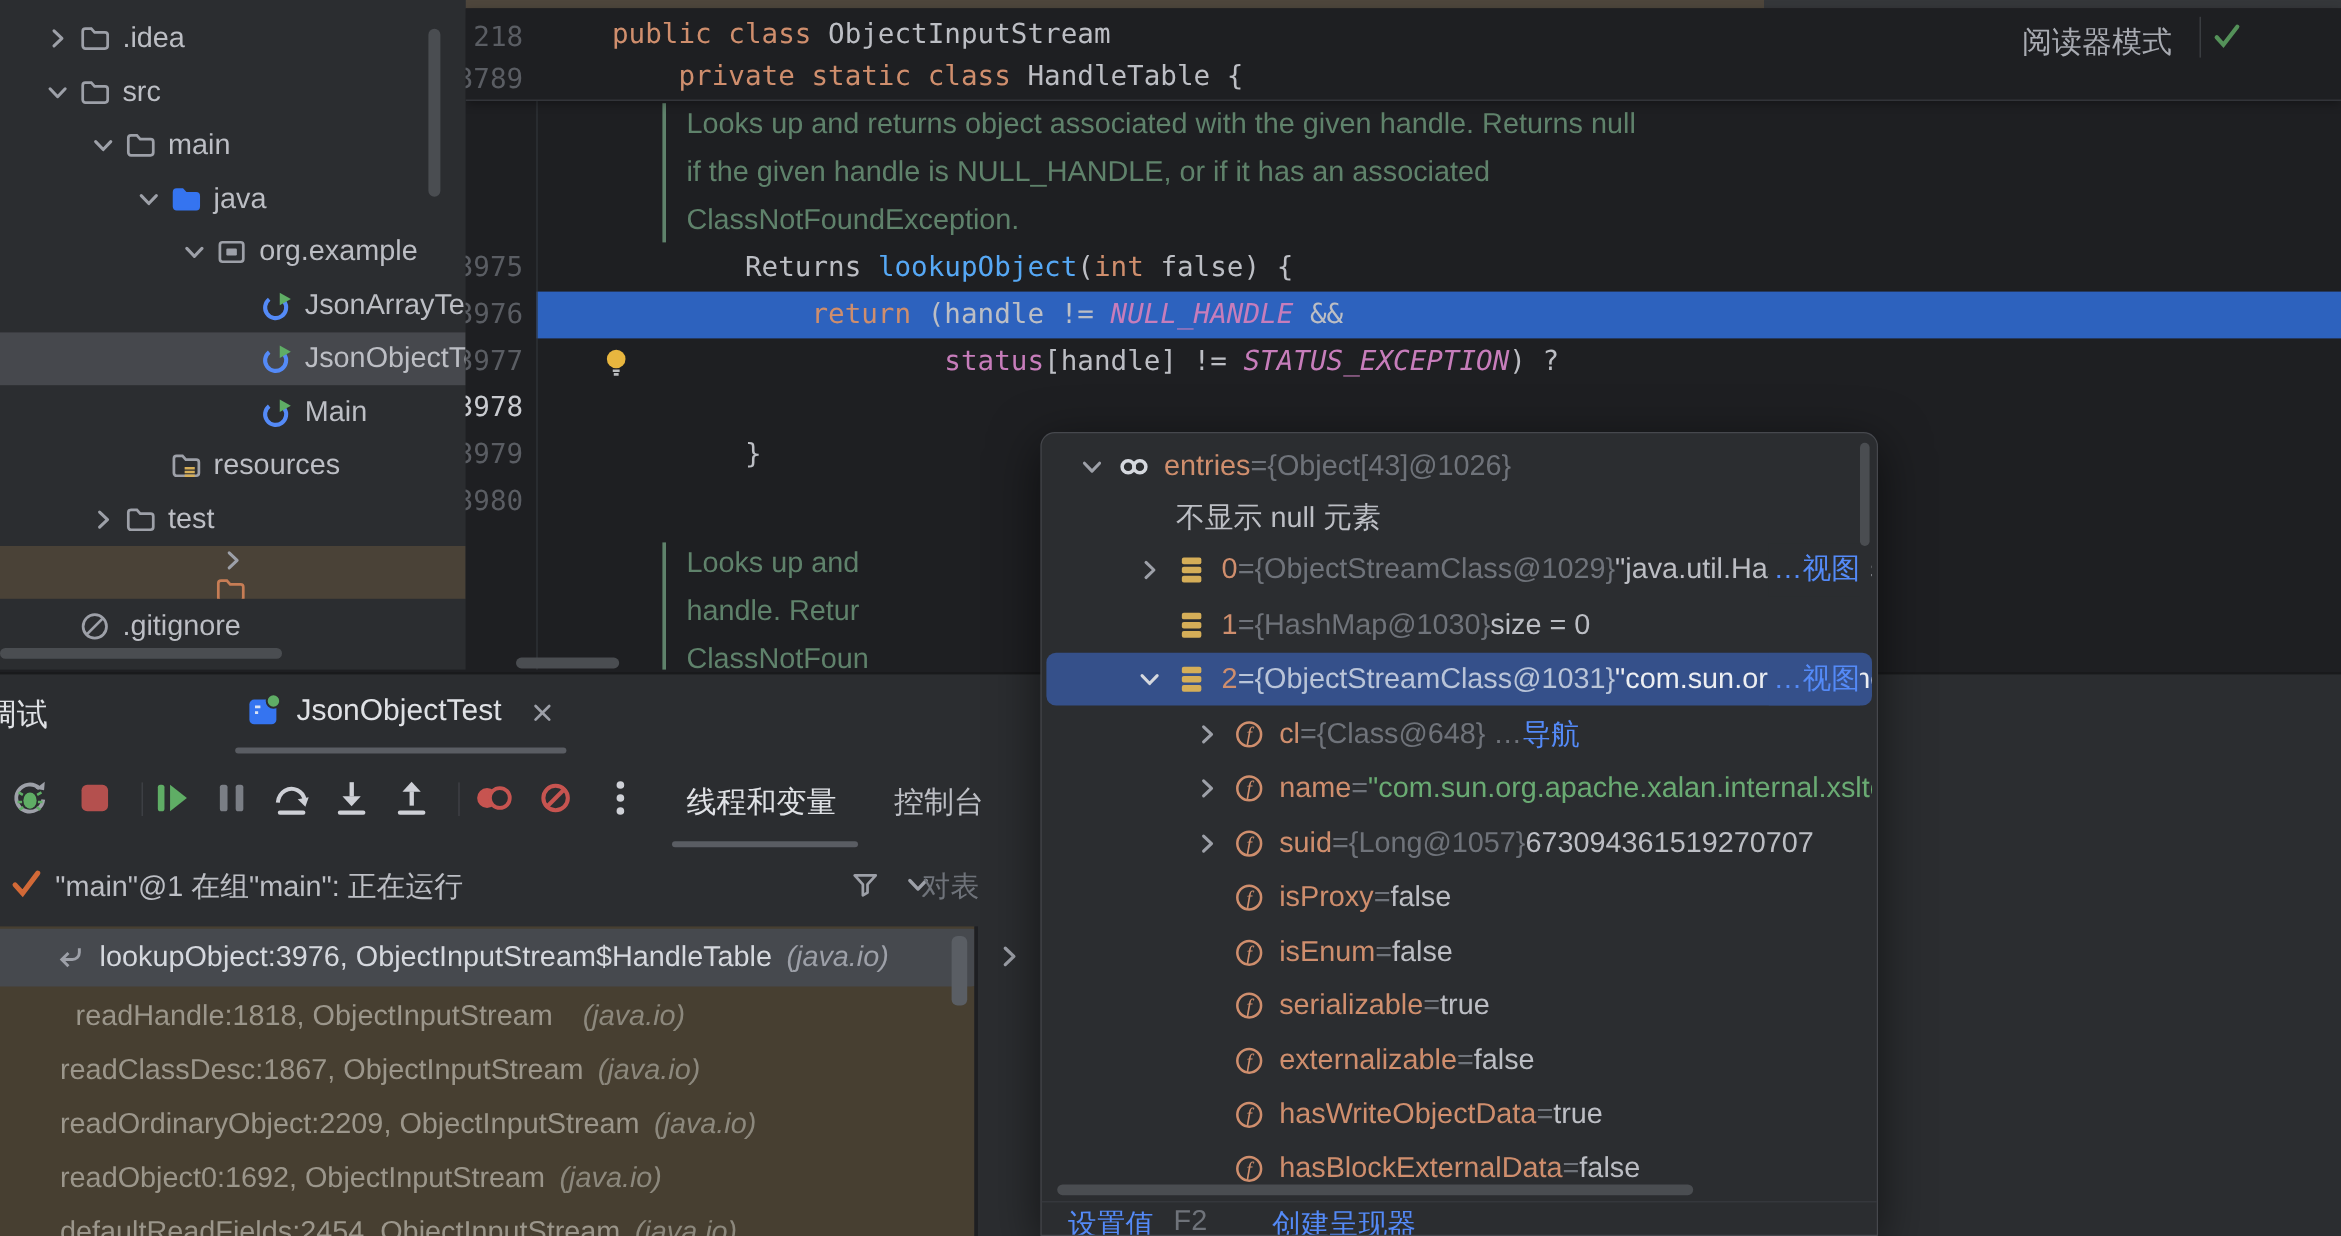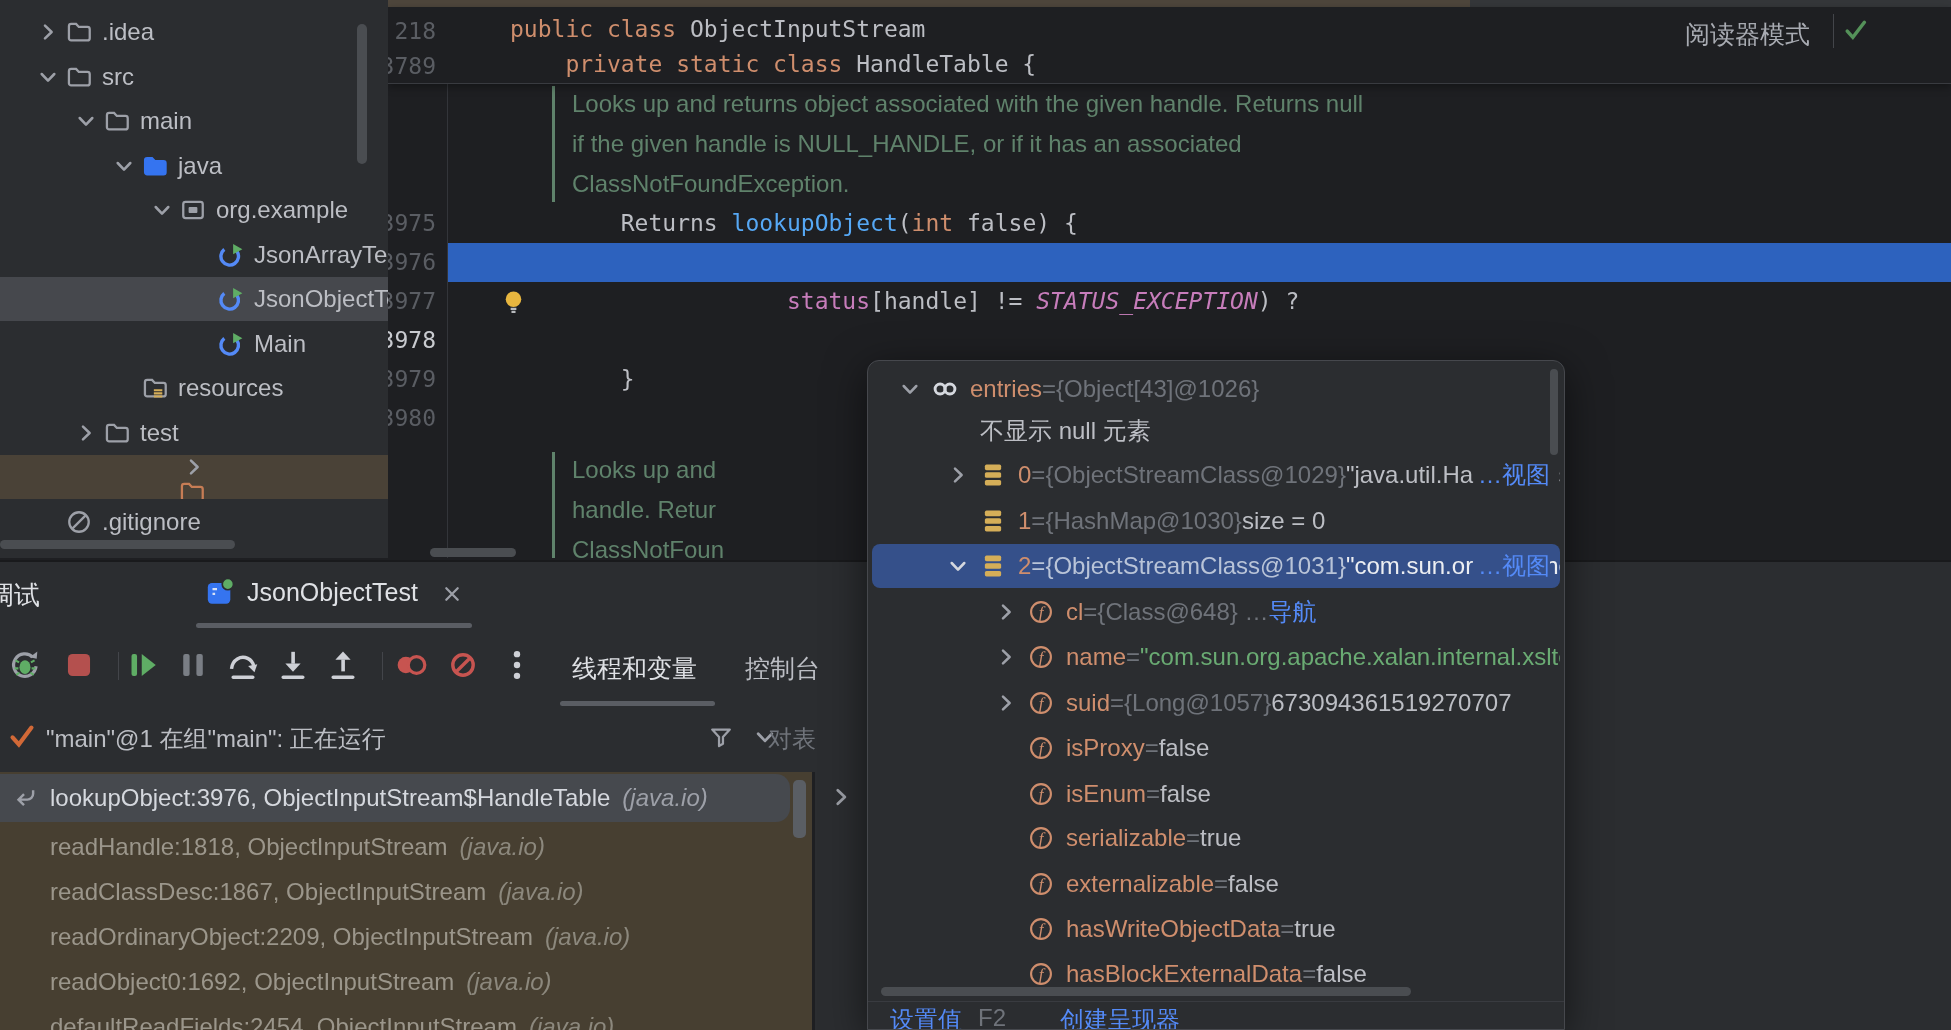--- a/index.html
+++ b/index.html
@@ -25,21 +25,21 @@
   .tk-hl{background:#474A51;border-radius:3px;box-shadow:0 0 0 1px #565A62;}
   .docline{position:absolute;font-size:24px;line-height:40px;color:#5F826B;white-space:pre;}
   
   #debug-panel{position:absolute;left:0;top:560px;width:1951px;height:470px;background:#2B2D30;
                border-top:2px solid #191A1C;box-sizing:border-box;z-index:2;}
   .dbg-text{position:absolute;font-size:24px;color:#BCBEC4;white-space:nowrap;}
   .tab-label{font-size:25px;color:#DFE1E5;}
   .frame-row{position:absolute;left:0;height:45px;display:flex;align-items:center;font-size:24px;
              color:#9B968B;white-space:nowrap;overflow:hidden;}
   .frame-row .pkg{font-style:italic;margin-left:12px;color:#8C887D;}
-  .frame-row.selected{color:#D5D8DE;background:#46494E;border-radius:0 14px 14px 0;}
+  .frame-row.selected{color:#D5D8DE;background:#46494E;border-radius:0 14px 14px 0;padding-left:33px;}
   .frame-row.selected .pkg{color:#9DA0A8;}
   .icon-btn{position:absolute;width:34px;height:34px;display:flex;align-items:center;justify-content:center;}
   .icon-btn svg{width:28px;height:28px;}
   
   #popup{position:absolute;left:867px;top:360px;width:698px;height:670px;background:#2B2D30;
          border:1px solid #46484D;border-radius:12px 12px 0 0;box-sizing:border-box;
          box-shadow:0 10px 42px rgba(0,0,0,.55);overflow:hidden;z-index:10;}
   .p-row{position:absolute;left:4px;width:688px;height:44px;display:flex;align-items:center;
          font-size:24px;white-space:nowrap;overflow:hidden;}
   .p-row.selected{background:#35508A;border-radius:8px;}
@@ -364,21 +364,21 @@
     <div id="frames" style="position:absolute;left:0;top:210px;width:812px;height:260px;background:#473F31;overflow:hidden;">
         <div class="frame-row selected" style="top: 2px; width: 790px; height: 48px;">
           <span style="width: 26px; height: 26px; flex: 0 0 auto; margin: 0px 12px;">
             <svg viewBox="0 0 16 16" style="width:100%;height:100%;display:block;">
               <path d="M13 3.2v2.2c0 2-1.6 3.6-3.6 3.6H4.6M7.4 5.6L4 9l3.4 3.4" fill="none" stroke="#9DA0A8" stroke-width="1.5"></path>
             </svg>
           </span>
           <span>lookupObject:3976, ObjectInputStream$HandleTable </span>
           <span class="pkg">(java.io)</span>
         </div>
-        <div class="frame-row" style="top: 52px; width: 812px; height: 45px;">
+        <div class="frame-row" style="top: 52px; width: 812px; height: 45px; gap: 13px;">
           <span style="width: 50px; flex: 0 0 auto;"></span>
           <span>readHandle:1818, ObjectInputStream </span>
           <span class="pkg">(java.io)</span>
         </div>
         <div class="frame-row" style="top: 97px; width: 812px; height: 45px;">
           <span style="width: 50px; flex: 0 0 auto;"></span>
           <span>readClassDesc:1867, ObjectInputStream </span>
           <span class="pkg">(java.io)</span>
         </div>
         <div class="frame-row" style="top: 142px; width: 812px; height: 45px;">
@@ -624,20 +624,21 @@
   </div>
 
 <div class="abs" style="left: 552px; top: 86px; width: 3px; height: 116px; background: rgb(95, 130, 107); z-index: 1;"></div>
     <div class="docline" style="left: 572px; top: 84px; z-index: 1;">Looks up and returns object associated with the given handle. Returns null</div>
     <div class="docline" style="left: 572px; top: 124px; z-index: 1;">if the given handle is NULL_HANDLE, or if it has an associated</div>
     <div class="docline" style="left: 572px; top: 164px; z-index: 1;">ClassNotFoundException.</div>
     <div class="abs" style="left: 447px; top: 243px; width: 1504px; height: 39px; background: rgb(45, 98, 190); z-index: 0;"></div>
     <div class="lnum mono" style="left: 346px; top: 204px;">3975</div>
     <div class="code-line mono" style="left: 510px; top: 204px;"><span class="tk-d">        Returns </span><span class="tk-m">lookupObject</span><span class="tk-d">(</span><span class="tk-k">int</span><span class="tk-d"> false) {</span></div>
     <div class="lnum mono" style="left: 346px; top: 243px;">3976</div>
+    <div class="code-line mono" style="left: 510px; top: 243px;"><span class="tk-d">            </span><span class="tk-k">return</span><span class="tk-d"> (handle != </span><span class="tk-fi">NULL_HANDLE</span><span class="tk-d"> &amp;&amp;</span></div>
     <div class="lnum mono" style="left: 346px; top: 282px;">3977</div>
     <div class="code-line mono" style="left: 510px; top: 282px;"><span class="tk-d">                    </span><span class="tk-f">status</span><span class="tk-d">[handle] != </span><span class="tk-fi">STATUS_EXCEPTION</span><span class="tk-d">) ?</span></div>
     <span class="abs" style="left: 500px; top: 288px; width: 27px; height: 27px; z-index: 2;">
       <svg viewBox="0 0 16 16" style="width:100%;height:100%;display:block;">
         <circle cx="8" cy="6.6" r="4.6" fill="#E8B63F"></circle>
         <path d="M6.3 12.4h3.4M6.8 14.2h2.4" stroke="#B9BBBE" stroke-width="1.3"></path>
       </svg>
     </span>
     <div class="lnum mono cur" style="left: 346px; top: 321px;">3978</div>
     <div class="lnum mono" style="left: 346px; top: 360px;">3979</div>

